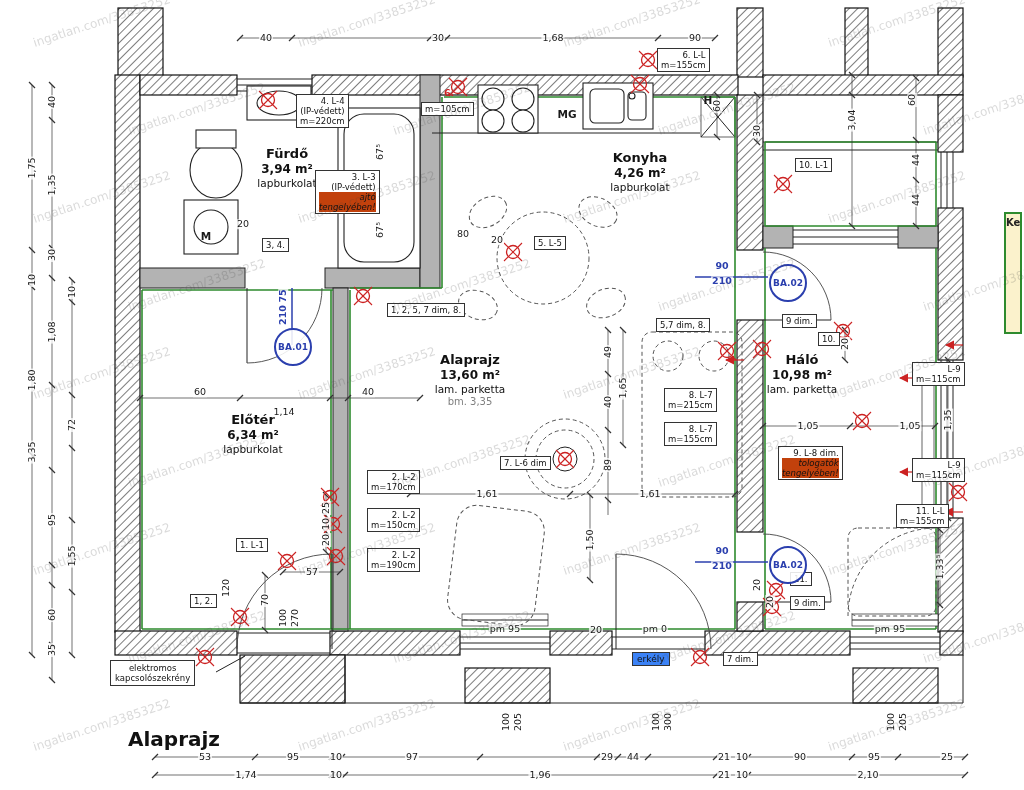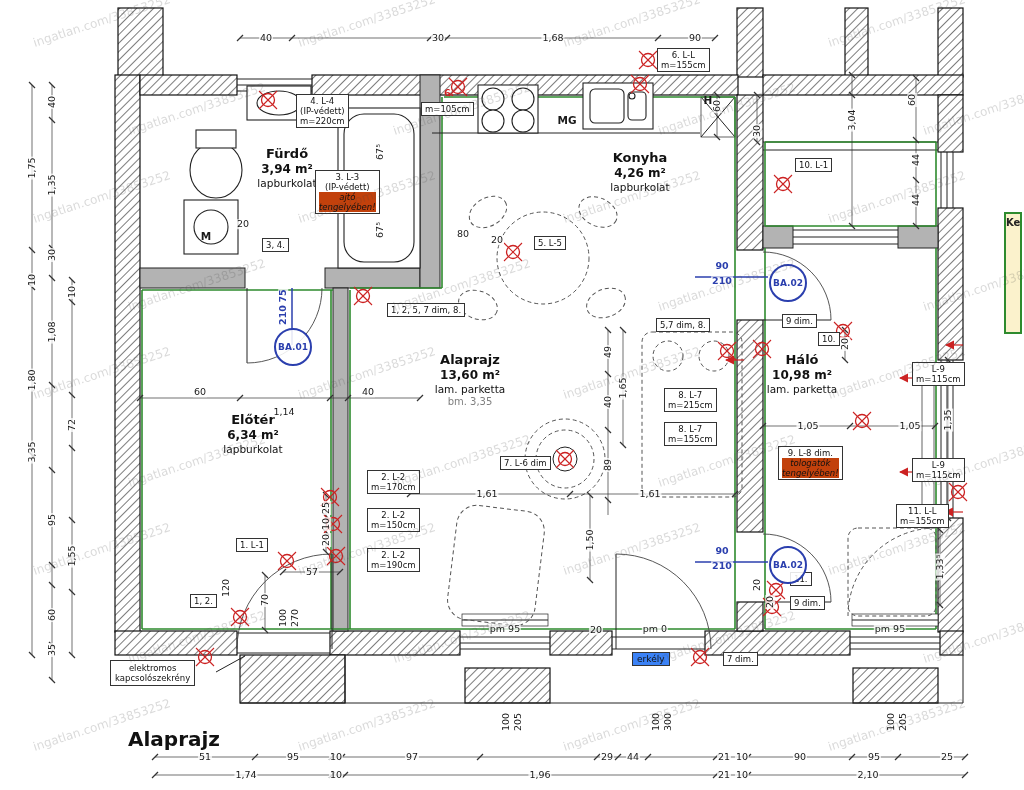--- a/index.html
+++ b/index.html
@@ -20,21 +20,21 @@
   .redl{stroke:#c22;stroke-width:1.2;fill:none;}
   .lamp circle{fill:none;stroke:#c22;stroke-width:1.3;}
   .lamp line{stroke:#c22;stroke-width:1.1;}
   .dim{position:absolute;transform:translate(-50%,-50%);font-size:9.5px;color:#1a1a1a;
        background:rgba(255,255,255,.78);padding:0 1px;white-space:nowrap;z-index:5;line-height:1;}
   .dim.rot{transform:translate(-50%,-50%) rotate(-90deg);}
   .dim.blue{color:#2b3fae;font-weight:bold;}
   .dim.red{color:#c22;font-weight:bold;background:transparent;}
   .dim.lbl{font-weight:bold;font-size:10.5px;background:transparent;}
   .tag{position:absolute;background:#fff;border:1px solid #333;padding:1px 3px;z-index:6;}
-  .tl{font-size:8.5px;color:#111;text-align:center;line-height:1.18;white-space:nowrap;}
+  .tl{font-size:8.5px;color:#111;text-align:right;line-height:1.18;white-space:nowrap;}
   .tl.hl{background:#c2410c;font-style:italic;}
   .door{position:absolute;width:34px;height:34px;border:2px solid #2b3fae;border-radius:50%;
         color:#2b3fae;font-weight:bold;font-size:9px;display:flex;align-items:center;
         justify-content:center;background:rgba(255,255,255,.88);z-index:6;}
   .wm{position:absolute;font-size:12px;color:rgba(70,70,70,.20);transform:rotate(-18deg);
       white-space:nowrap;z-index:8;pointer-events:none;}
   .room{position:absolute;text-align:center;z-index:5;transform:translate(-50%,0);color:#111;}
   .room .rn{font-weight:bold;font-size:13px;line-height:1.25;}
   .room .ra{font-weight:bold;font-size:12px;line-height:1.25;}
   .room .rf{font-size:10.5px;line-height:1.25;}
@@ -576,38 +576,38 @@
     <div class="dim" style="left: 505px; top: 629px;">pm 95</div>
     <div class="dim" style="left: 655px; top: 629px;">pm 0</div>
     <div class="dim" style="left: 890px; top: 629px;">pm 95</div>
     <div class="dim" style="left: 596px; top: 630px;">20</div>
     <div class="dim rot" style="left: 506px; top: 722px;">100</div>
     <div class="dim rot" style="left: 518px; top: 722px;">205</div>
     <div class="dim rot" style="left: 656px; top: 722px;">100</div>
     <div class="dim rot" style="left: 668px; top: 722px;">300</div>
     <div class="dim rot" style="left: 891px; top: 722px;">100</div>
     <div class="dim rot" style="left: 903px; top: 722px;">205</div>
-    <div class="dim" style="left: 205px; top: 757px;">51</div>
+    <div class="dim" style="left: 205px; top: 757px;">53</div>
     <div class="dim" style="left: 293px; top: 757px;">95</div>
     <div class="dim" style="left: 336px; top: 757px;">10</div>
     <div class="dim" style="left: 412px; top: 757px;">97</div>
     <div class="dim" style="left: 607px; top: 757px;">29</div>
     <div class="dim" style="left: 633px; top: 757px;">44</div>
     <div class="dim" style="left: 724px; top: 757px;">21</div>
     <div class="dim" style="left: 742px; top: 757px;">10</div>
     <div class="dim" style="left: 800px; top: 757px;">90</div>
     <div class="dim" style="left: 874px; top: 757px;">95</div>
     <div class="dim" style="left: 947px; top: 757px;">25</div>
     <div class="dim" style="left: 246px; top: 775px;">1,74</div>
     <div class="dim" style="left: 336px; top: 775px;">10</div>
     <div class="dim" style="left: 540px; top: 775px;">1,96</div>
     <div class="dim" style="left: 724px; top: 775px;">21</div>
     <div class="dim" style="left: 742px; top: 775px;">10</div>
     <div class="dim" style="left: 868px; top: 775px;">2,10</div>
-    <div class="dim lbl" style="left: 567px; top: 114px; margin-top: 6px;">MG</div>
+    <div class="dim lbl" style="left: 567px; top: 114px;">MG</div>
     <div class="dim lbl" style="left: 708px; top: 100px;">H</div>
     <div class="dim lbl" style="left: 206px; top: 236px;">M</div>
     <div class="dim red" style="left: 449px; top: 93px;">6.</div>
     <div class="tag" style="left: 296px; top: 94px;">
       <div class="tl">4. L-4</div>
       <div class="tl">(IP-védett)</div>
       <div class="tl">m=220cm</div>
     </div>
     <div class="tag" style="left: 315px; top: 170px;">
       <div class="tl">3. L-3</div>

